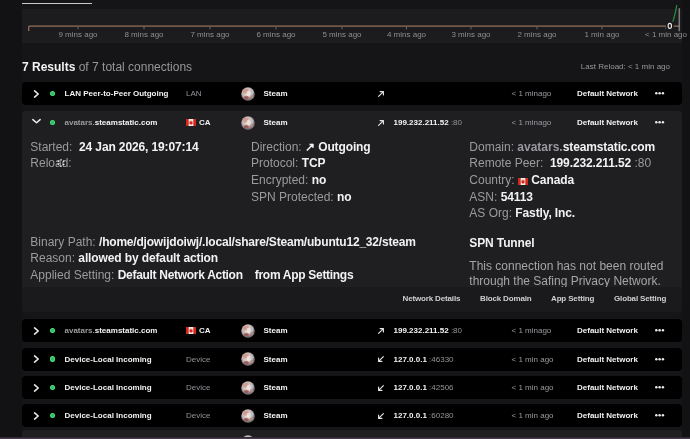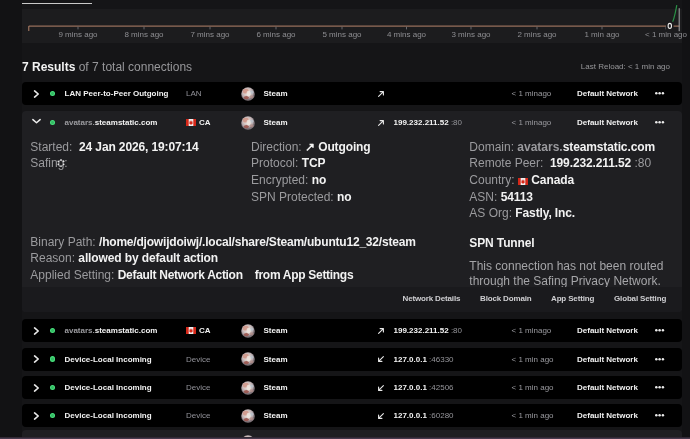--- a/index.html
+++ b/index.html
@@ -147,21 +147,21 @@
   <span class="time">&lt; 1 minago</span>
   <b class="net">Default Network</b>
   <svg class="icon dots" width="10" height="3">
         <circle cx="1.3" cy="1.3" r="1.25" fill="#ebebeb"></circle>
         <circle cx="4.6" cy="1.3" r="1.25" fill="#ebebeb"></circle>
         <circle cx="7.9" cy="1.3" r="1.25" fill="#ebebeb"></circle>
       </svg>
   </div>
 
   <div class="dl" style="left:8.3px;top:30.8px">Started:&nbsp; <b>24 Jan 2026, 19:07:14</b></div>
-  <div class="dl" style="left:8.3px;top:47.4px">Safing:</div>
+  <div class="dl" style="left:8.3px;top:47.4px">Reload:</div>
   <svg class="icon" style="left:34.5px;top:48px" width="8" height="8">
     <g fill="#e8e8e8">
         <circle cx="4" cy="0.9" r="0.8"></circle>
         <circle cx="6.7" cy="2.4" r="0.8"></circle>
         <circle cx="6.7" cy="5.4" r="0.8"></circle>
         <circle cx="4" cy="7" r="0.8"></circle>
         <circle cx="1.3" cy="5.4" r="0.8"></circle>
         <circle cx="1.3" cy="2.4" r="0.8"></circle>
       </g>
   </svg>

